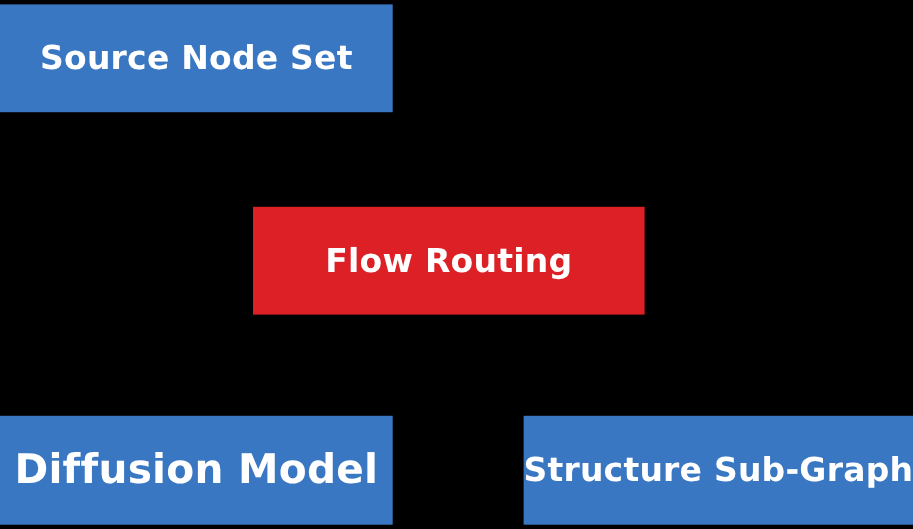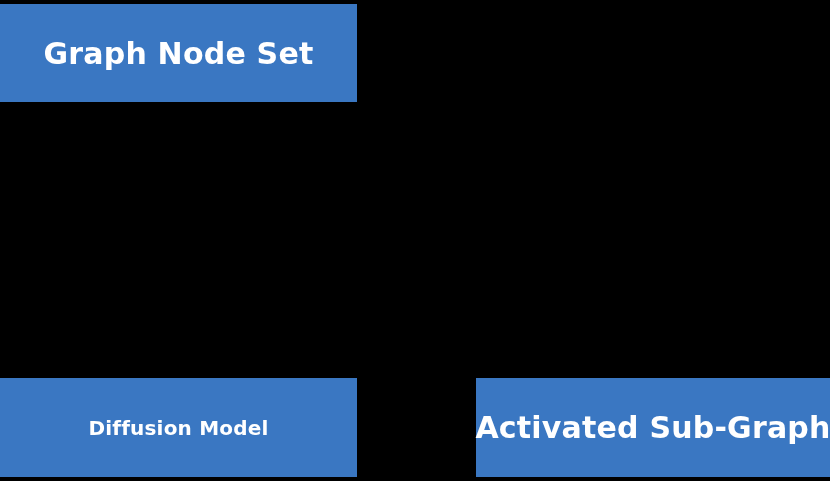--- a/index.html
+++ b/index.html
@@ -58,44 +58,47 @@
     background: #dc2026;
     font-size: 30px;
   }
   
   #box-diffusion-model {
     left: 0px;
     top: 378px;
     width: 357px;
     height: 99px;
     background: #3a77c2;
-    font-size: 20px;
+    font-size: 37px;
   }
   
   #box-activated-sub-graph {
     left: 476px;
     top: 378px;
     width: 354px;
     height: 99px;
     background: #3a77c2;
     font-size: 30px;
   }
 </style>
 </head>
 <body>
 
 <div id="canvas">
 
   <div class="box" id="box-source-node-set">
-    <span class="box-label">Graph Node Set</span>
+    <span class="box-label">Source Node Set</span>
   </div>
 
 
+  <div class="box" id="box-flow-routing">
+    <span class="box-label">Flow Routing</span>
+  </div>
 
   <div class="box" id="box-diffusion-model">
     <span class="box-label">Diffusion Model</span>
   </div>
 
   <div class="box" id="box-activated-sub-graph">
-    <span class="box-label">Activated Sub-Graph</span>
+    <span class="box-label">Structure Sub-Graph</span>
   </div>
 
 </div>
 
 </body></html>

